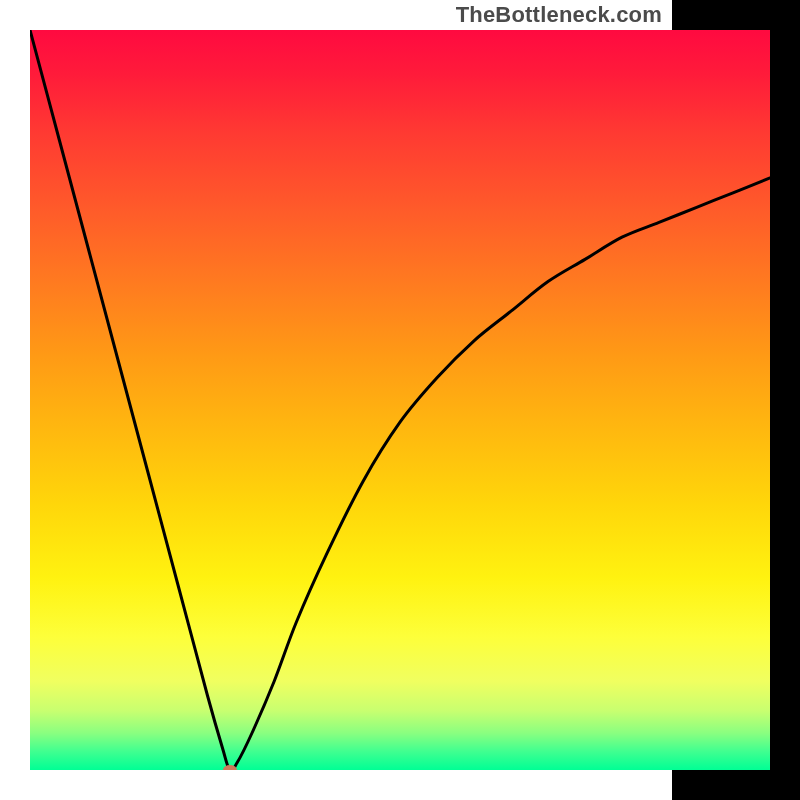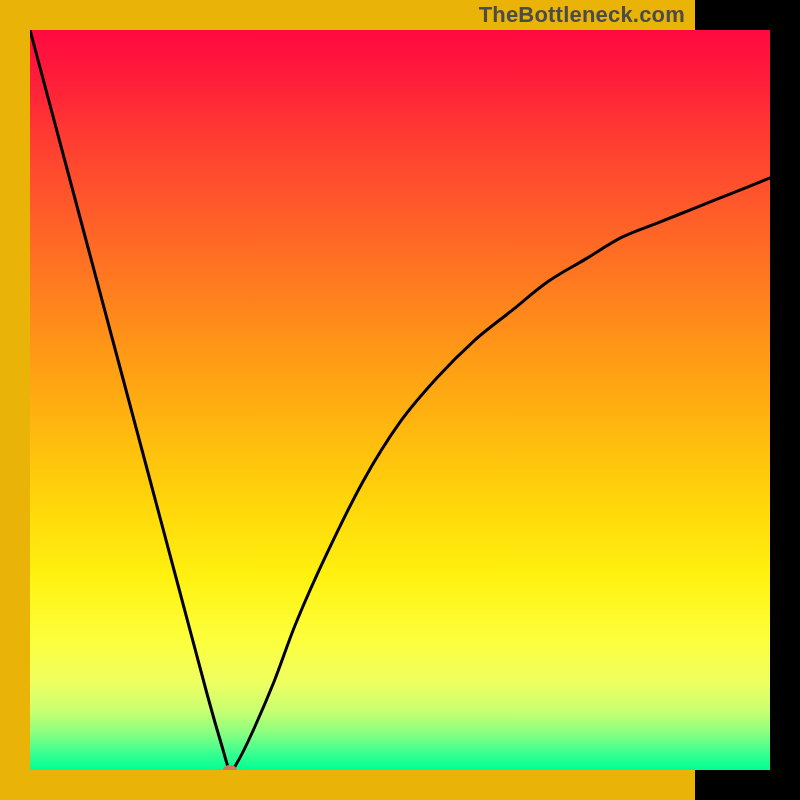--- a/index.html
+++ b/index.html
@@ -8,22 +8,21 @@
     width: 800px;
     height: 800px;
     background: #000;
     overflow: hidden;
     font-family: Arial, Helvetica, sans-serif;
   }
   .frame {
     position: relative;
     width: 672px;
     height: 800px;
-    background: #eab308;
-    padding-left: 23px;
+    background: #ffffff;
   }
   .watermark {
     position: absolute;
     top: 2px;
     right: 10px;
     color: #4b4b4b;
     font-size: 22px;
     font-weight: 600;
     letter-spacing: 0.2px;
     z-index: 5;

